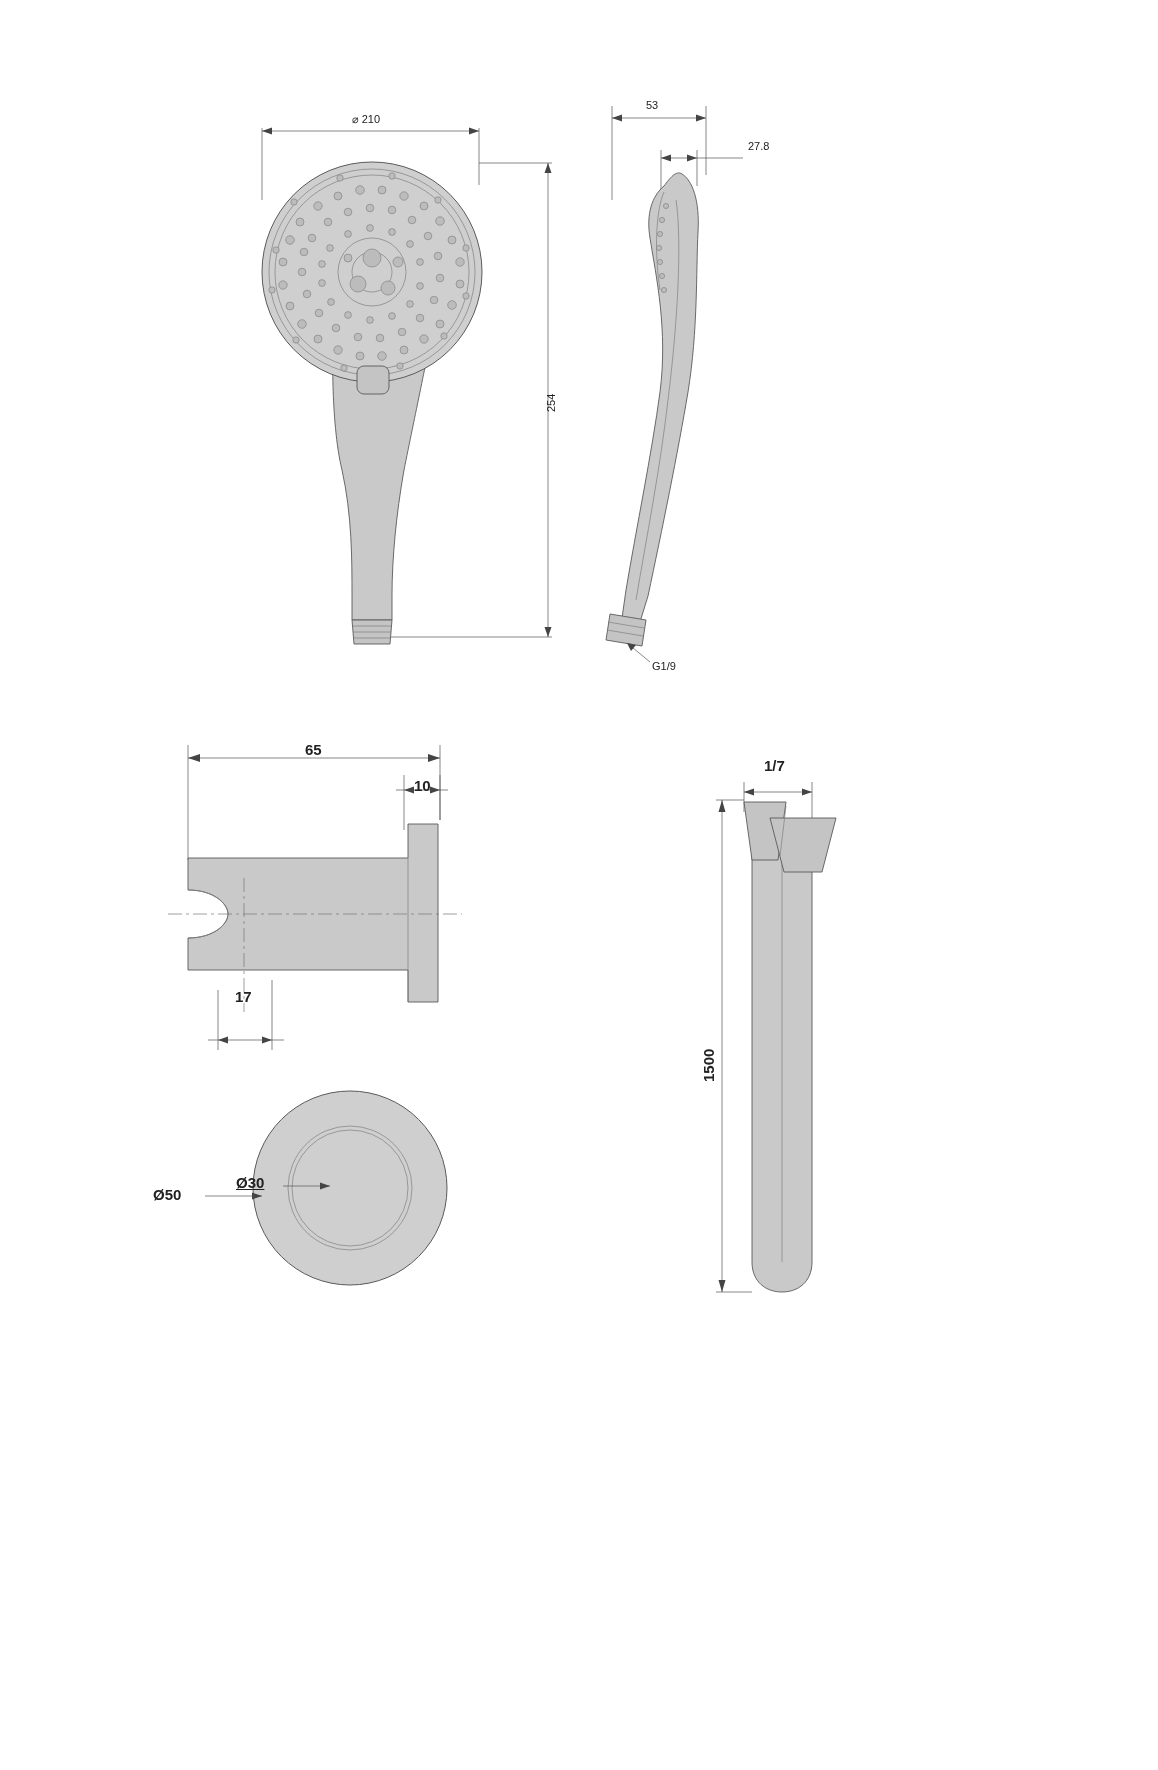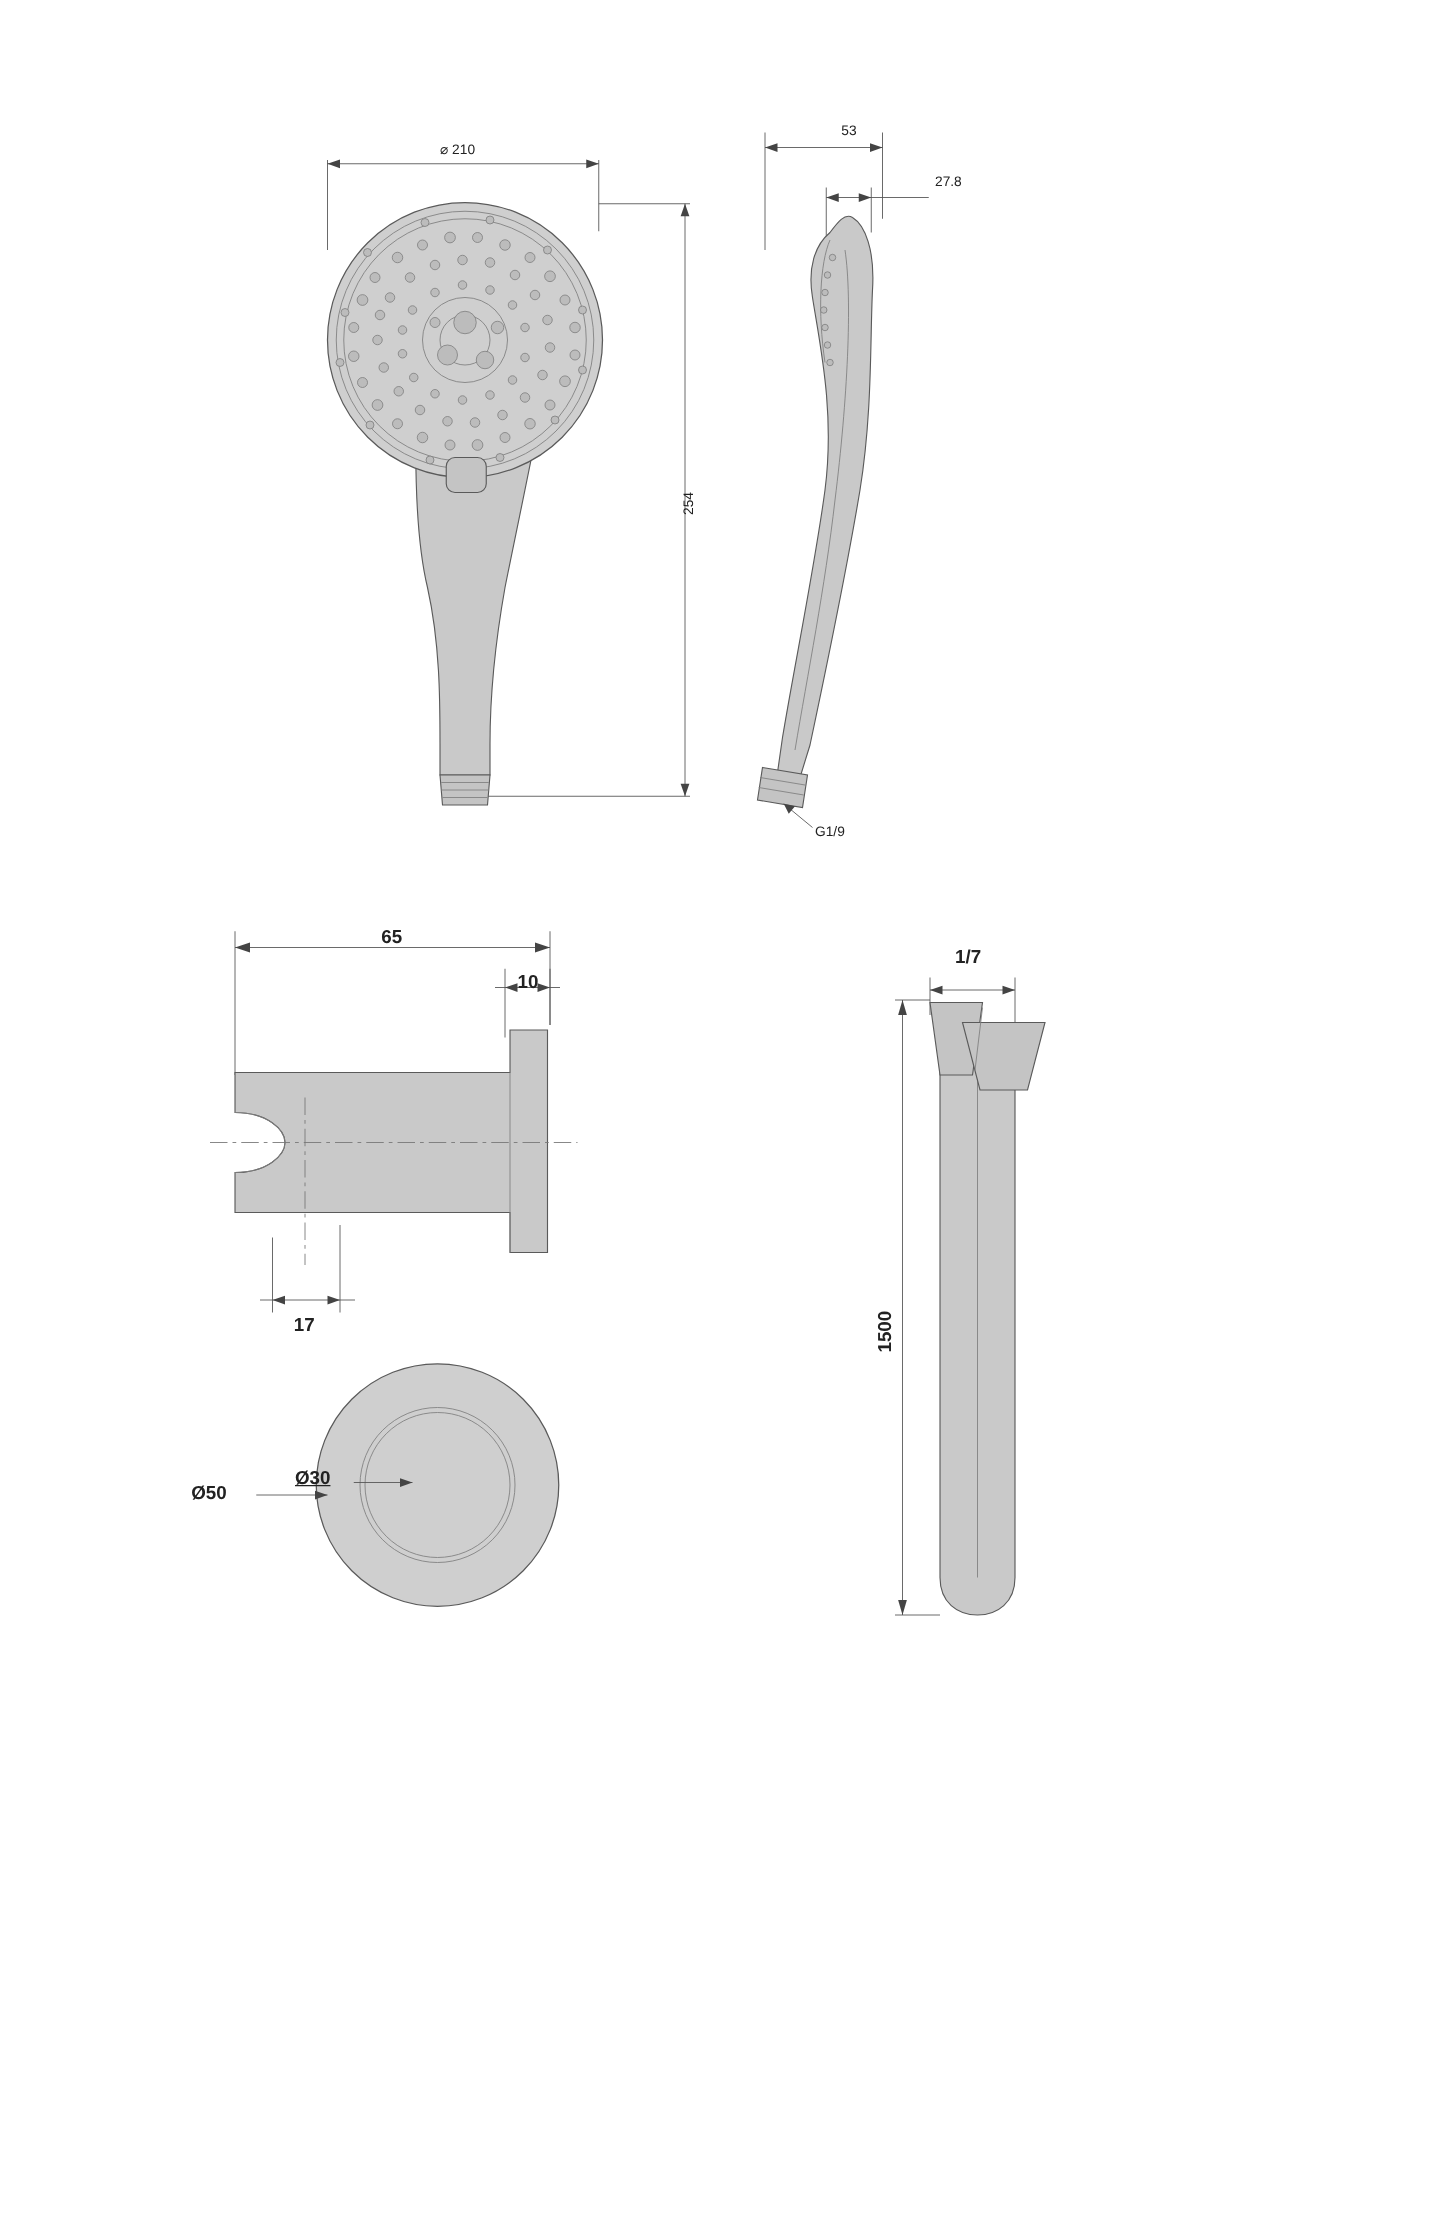--- a/index.html
+++ b/index.html
@@ -220,27 +220,27 @@
     <path class="body-fill2" d="M744,802 L786,802 L778,860 L752,860 Z"></path>
 
     <path class="body-fill2" d="M770,818 L836,818 L822,872 L784,872 Z"></path>
     <line class="ln-thin" x1="786" y1="806" x2="780" y2="856"></line>
 
   </svg>
 
   <div class="dim-label" style="left:352px;top:113px;">⌀ 210</div>
   <div class="dim-label vert" style="left:545px;top:412px;">254</div>
 
-  <div class="dim-label" style="left:673px;top:99px;">53</div>
+  <div class="dim-label" style="left:646px;top:99px;">53</div>
   <div class="dim-label" style="left:748px;top:140px;">27.8</div>
   <div class="dim-label" style="left:652px;top:660px;">G1/9</div>
 
   <div class="dim-label bold" style="left:305px;top:741px;">65</div>
   <div class="dim-label bold" style="left:414px;top:777px;text-align:center;">10</div>
-  <div class="dim-label bold" style="left:235px;top:1052px;text-align:center;">17</div>
+  <div class="dim-label bold" style="left:235px;top:988px;text-align:center;">17</div>
 
   <div class="dim-label bold" style="left:153px;top:1186px;">Ø50</div>
   <div class="dim-label bold" style="left:236px;top:1174px;text-decoration:underline;">Ø30</div>
 
   <div class="dim-label bold" style="left:764px;top:757px;">1/7</div>
   <div class="dim-label bold vert" style="left:700px;top:1082px;">1500</div>
 
 </div>
 
 </body></html>

